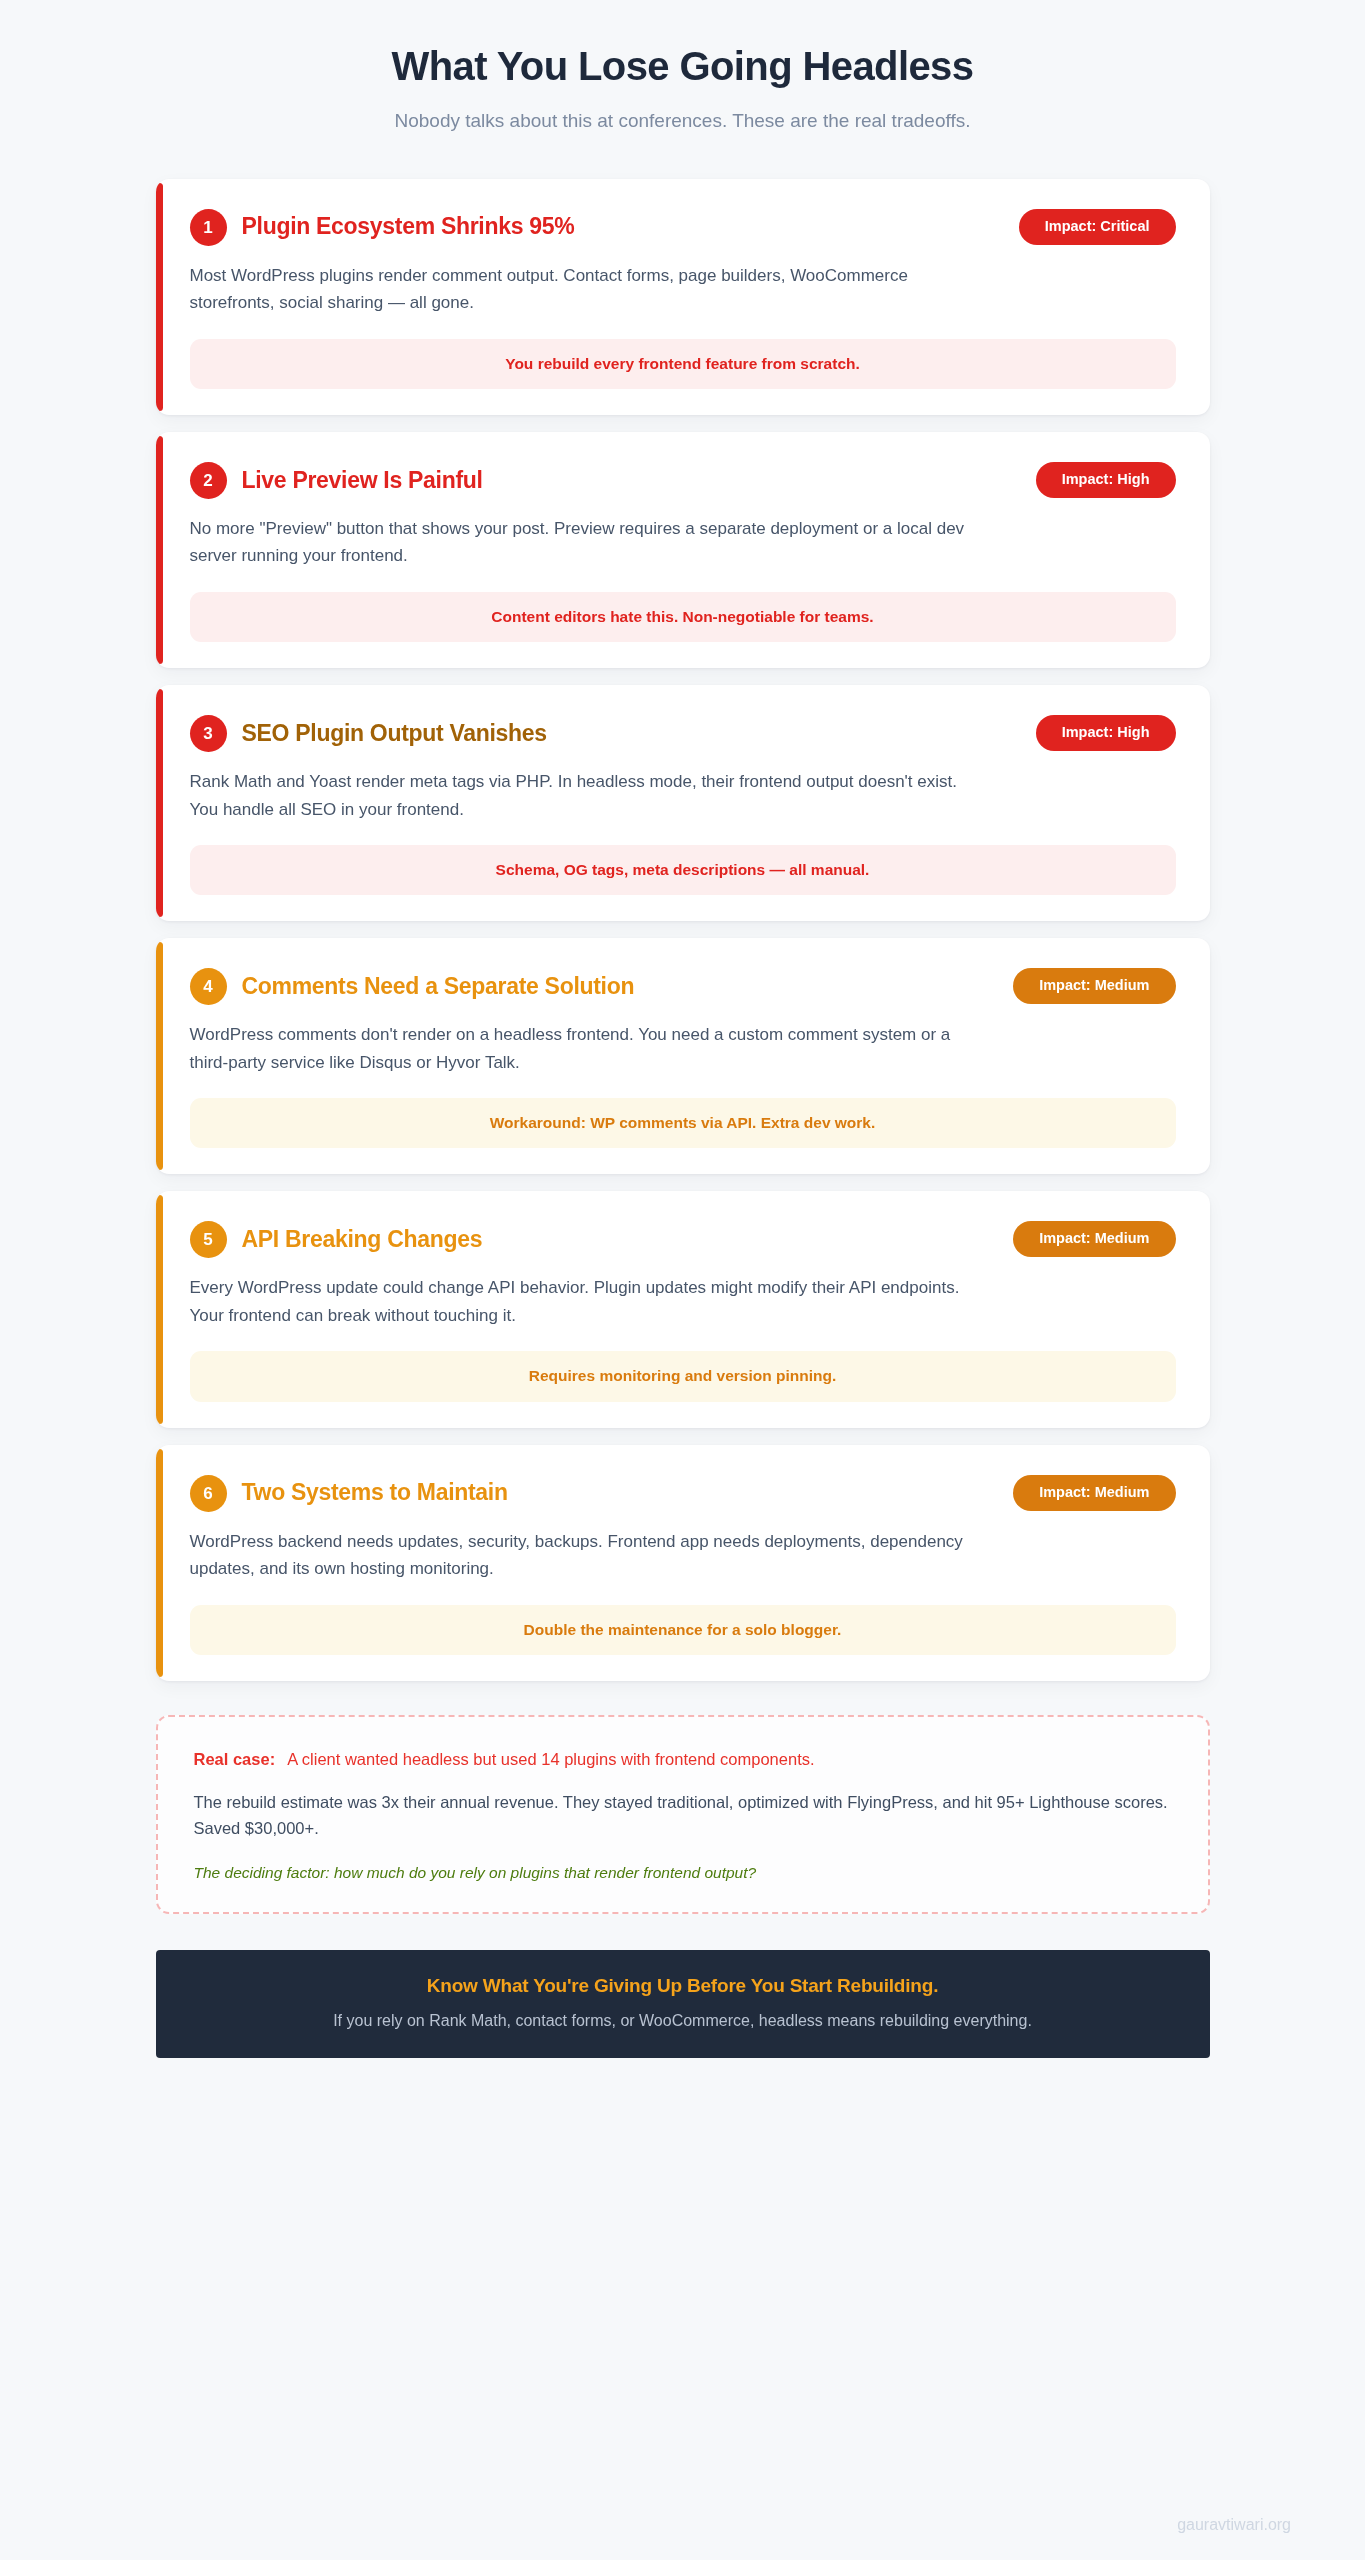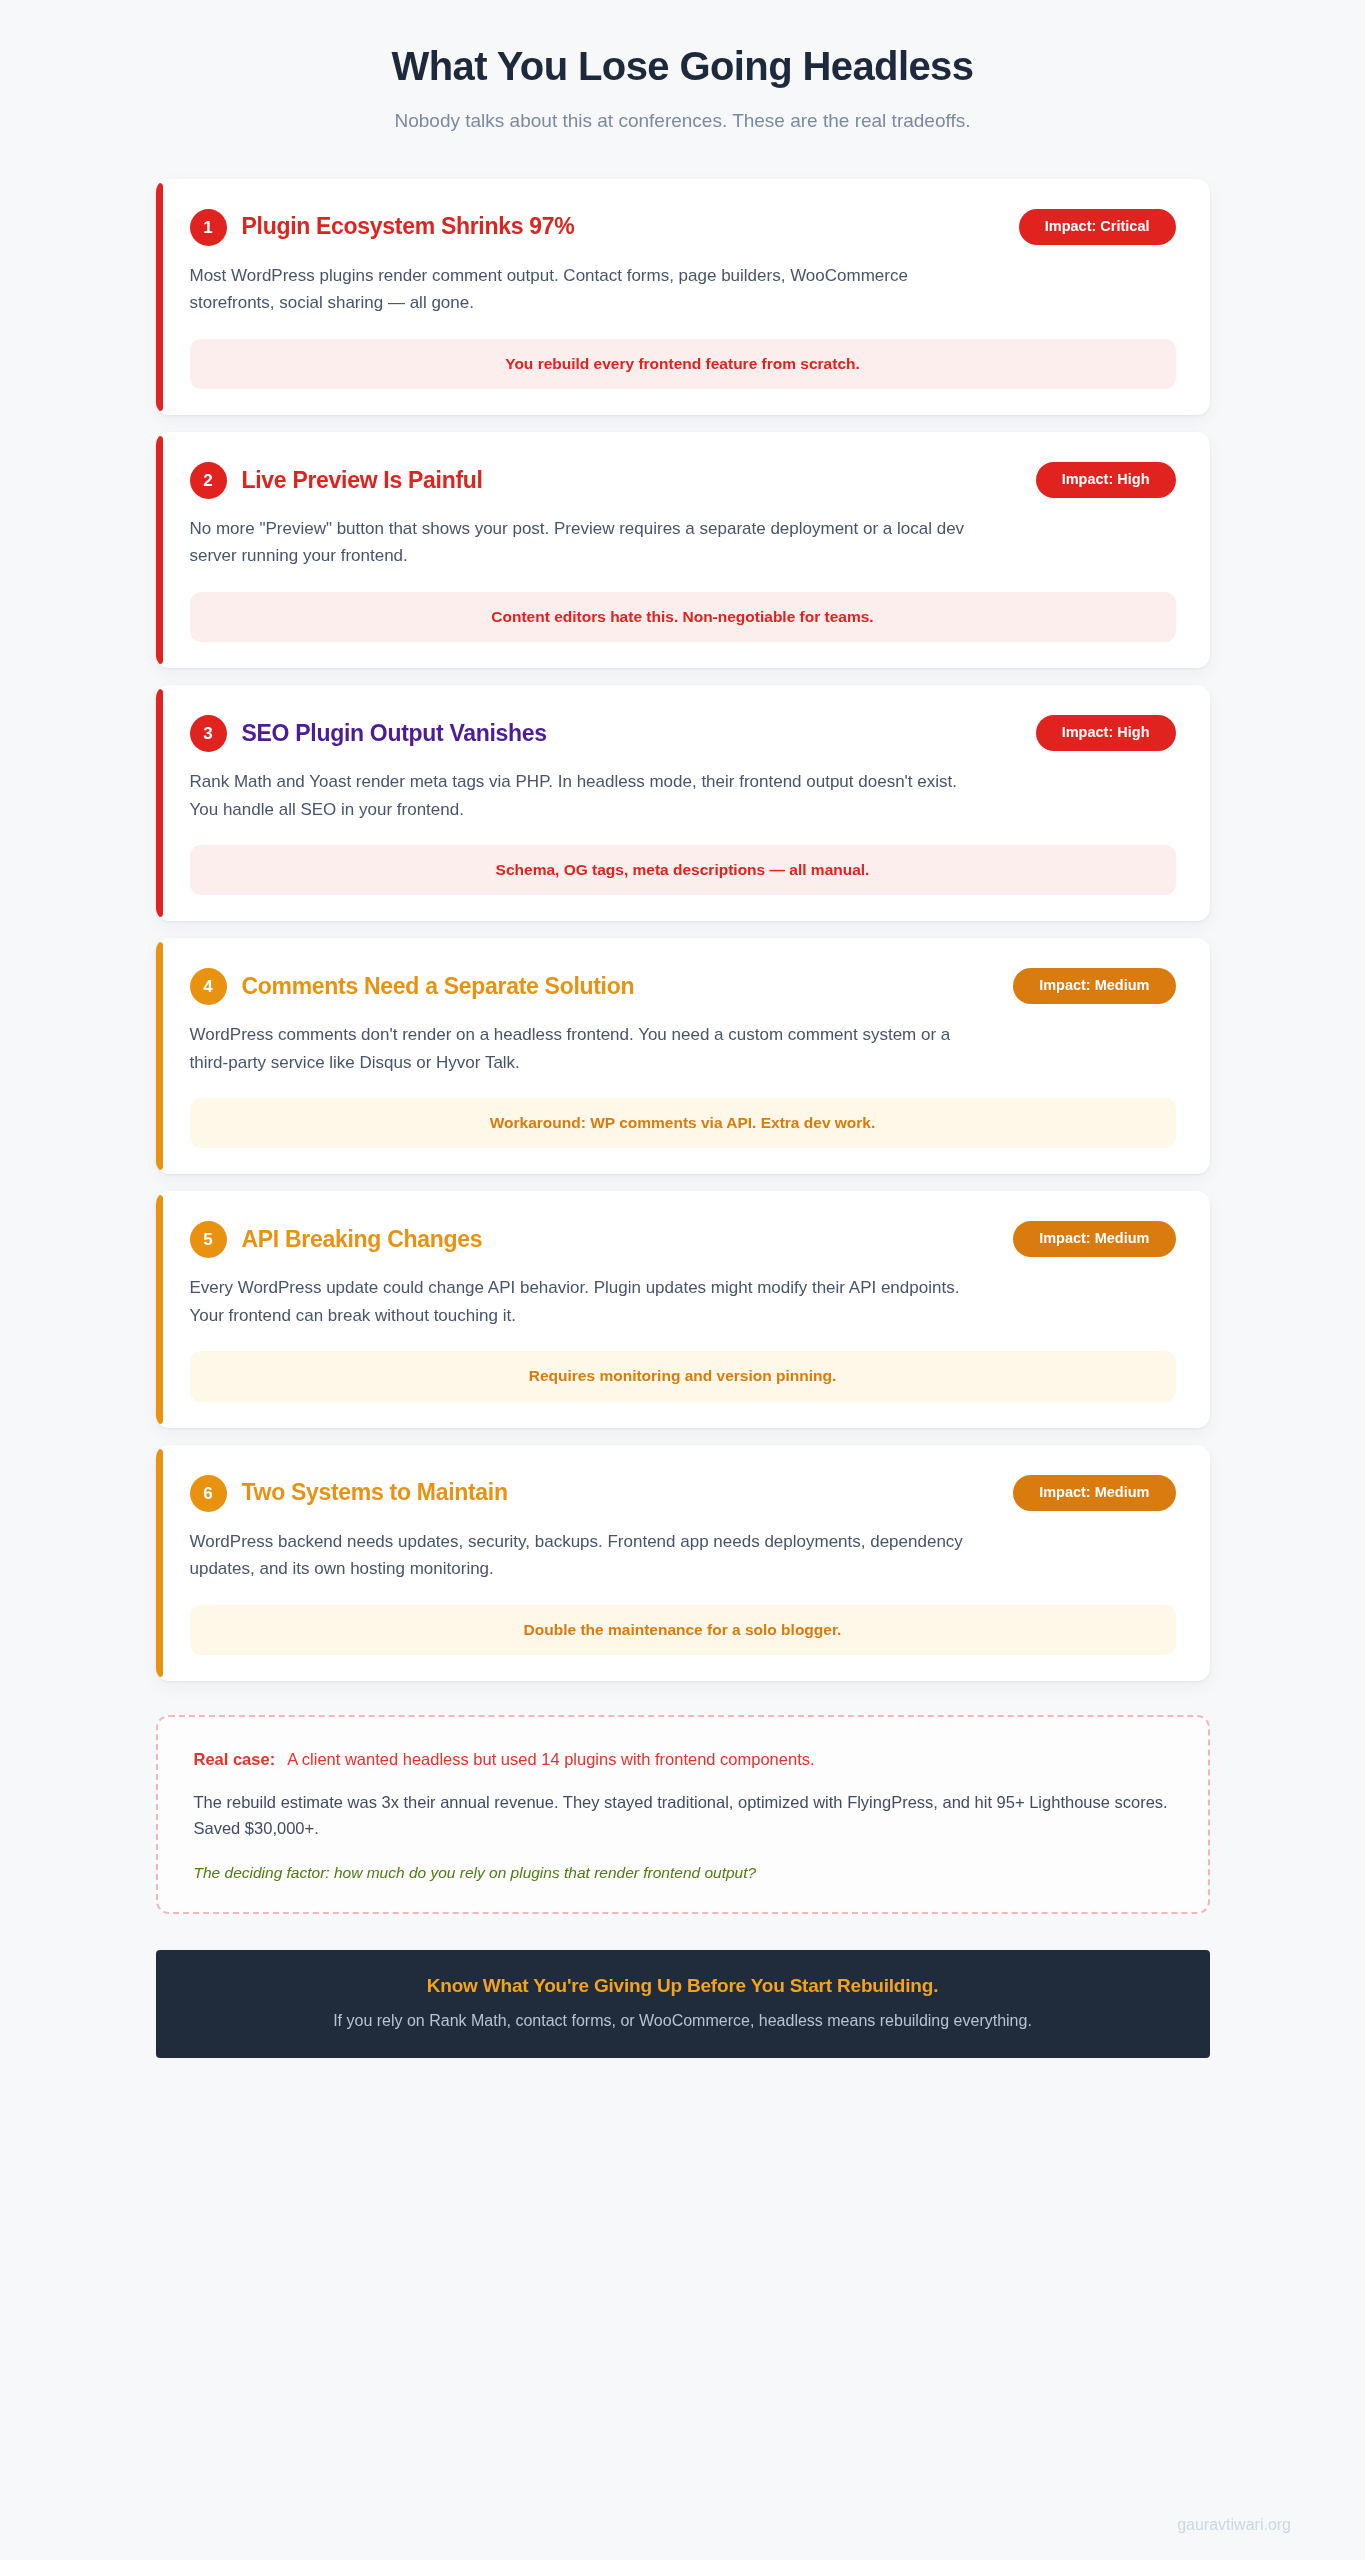--- a/index.html
+++ b/index.html
@@ -212,21 +212,21 @@
     <h1 class="page-title">What You Lose Going Headless</h1>
     <p class="page-subtitle">Nobody talks about this at conferences. These are the real tradeoffs.</p>
   </div>
 
   <div class="cards">
       <div class="card">
         <span class="accent-bar" style="background: rgb(224, 35, 31);"></span>
         <div class="card-head">
           <div class="card-head-left">
             <span class="num-badge" style="background: rgb(224, 35, 31);">1</span>
-            <span class="card-title" style="color: rgb(224, 35, 31);">Plugin Ecosystem Shrinks 97%</span>
+            <span class="card-title" style="color: rgb(224, 35, 31);">Plugin Ecosystem Shrinks 95%</span>
           </div>
           <span class="impact-pill" style="background: rgb(224, 35, 31);">Impact: Critical</span>
         </div>
         <p class="card-desc">Most WordPress plugins render comment output. Contact forms, page builders, WooCommerce storefronts, social sharing — all gone.</p>
         <div class="card-callout" style="background: rgb(253, 238, 238); color: rgb(224, 35, 31);">You rebuild every frontend feature from scratch.</div>
       </div>
       <div class="card">
         <span class="accent-bar" style="background: rgb(224, 35, 31);"></span>
         <div class="card-head">
           <div class="card-head-left">
@@ -236,21 +236,21 @@
           <span class="impact-pill" style="background: rgb(224, 35, 31);">Impact: High</span>
         </div>
         <p class="card-desc">No more "Preview" button that shows your post. Preview requires a separate deployment or a local dev server running your frontend.</p>
         <div class="card-callout" style="background: rgb(253, 238, 238); color: rgb(224, 35, 31);">Content editors hate this. Non-negotiable for teams.</div>
       </div>
       <div class="card">
         <span class="accent-bar" style="background: rgb(224, 35, 31);"></span>
         <div class="card-head">
           <div class="card-head-left">
             <span class="num-badge" style="background: rgb(224, 35, 31);">3</span>
-            <span class="card-title" style="color: #4c1d95;">SEO Plugin Output Vanishes</span>
+            <span class="card-title" style="color: #a16207;">SEO Plugin Output Vanishes</span>
           </div>
           <span class="impact-pill" style="background: rgb(224, 35, 31);">Impact: High</span>
         </div>
         <p class="card-desc">Rank Math and Yoast render meta tags via PHP. In headless mode, their frontend output doesn't exist. You handle all SEO in your frontend.</p>
         <div class="card-callout" style="background: rgb(253, 238, 238); color: rgb(224, 35, 31);">Schema, OG tags, meta descriptions — all manual.</div>
       </div>
       <div class="card">
         <span class="accent-bar" style="background: rgb(232, 146, 15);"></span>
         <div class="card-head">
           <div class="card-head-left">

